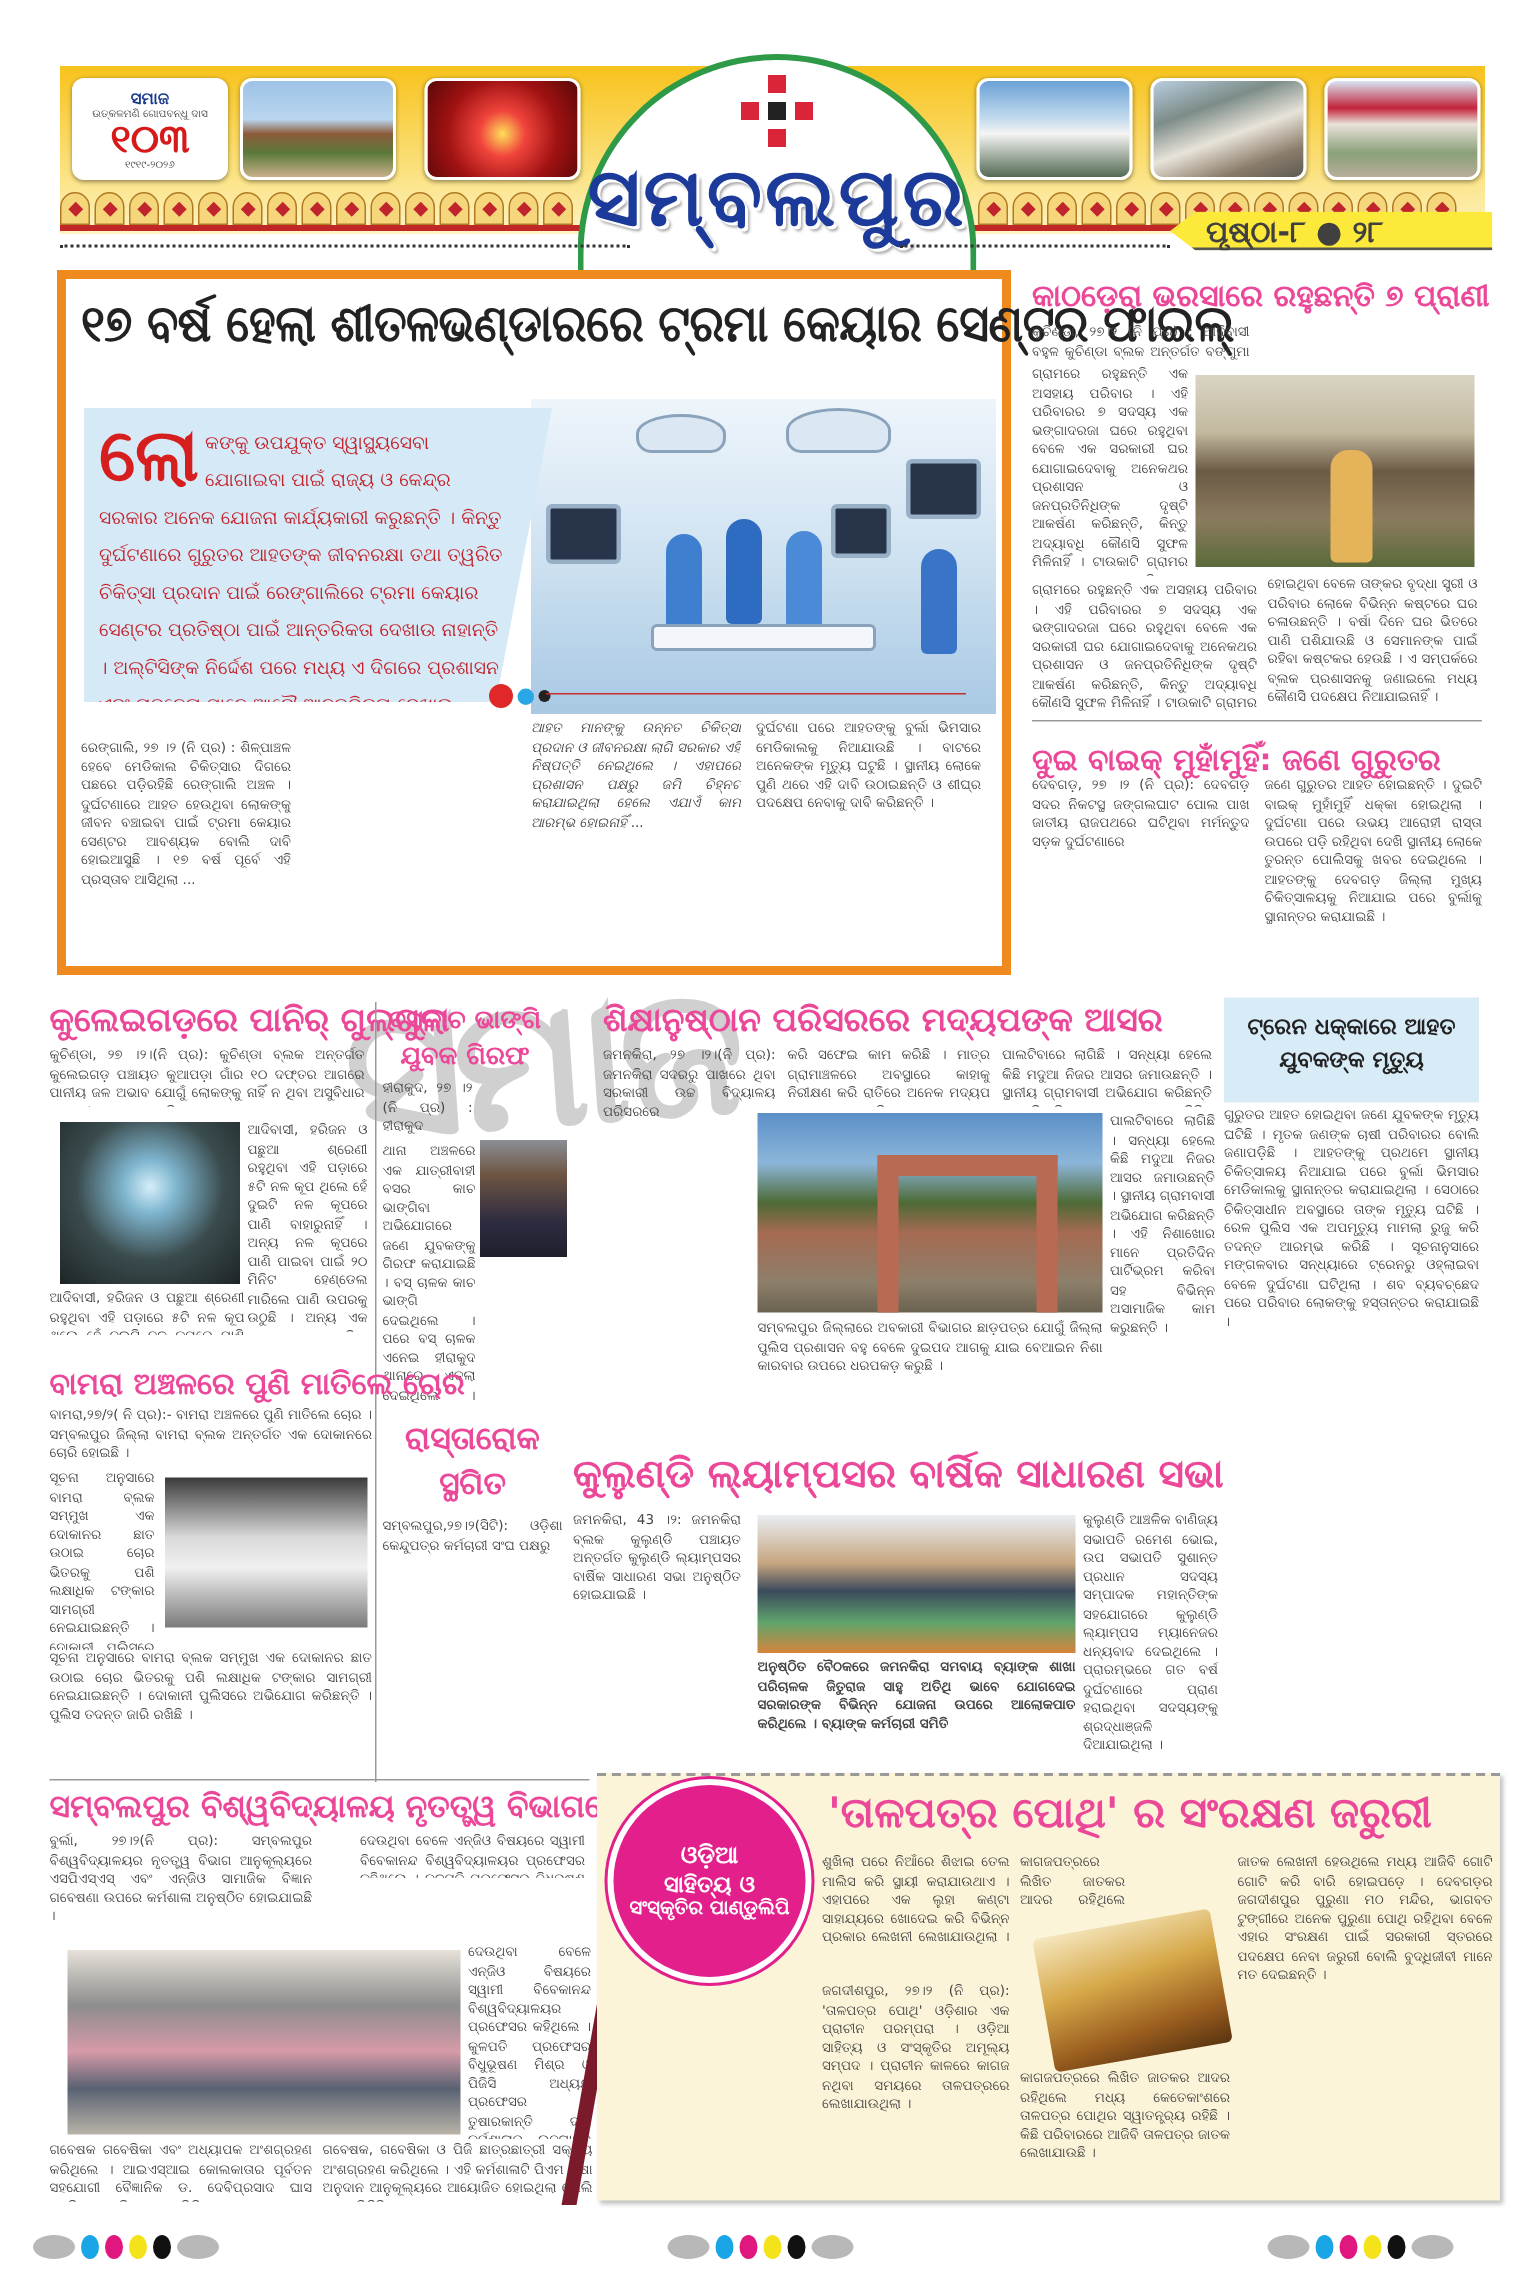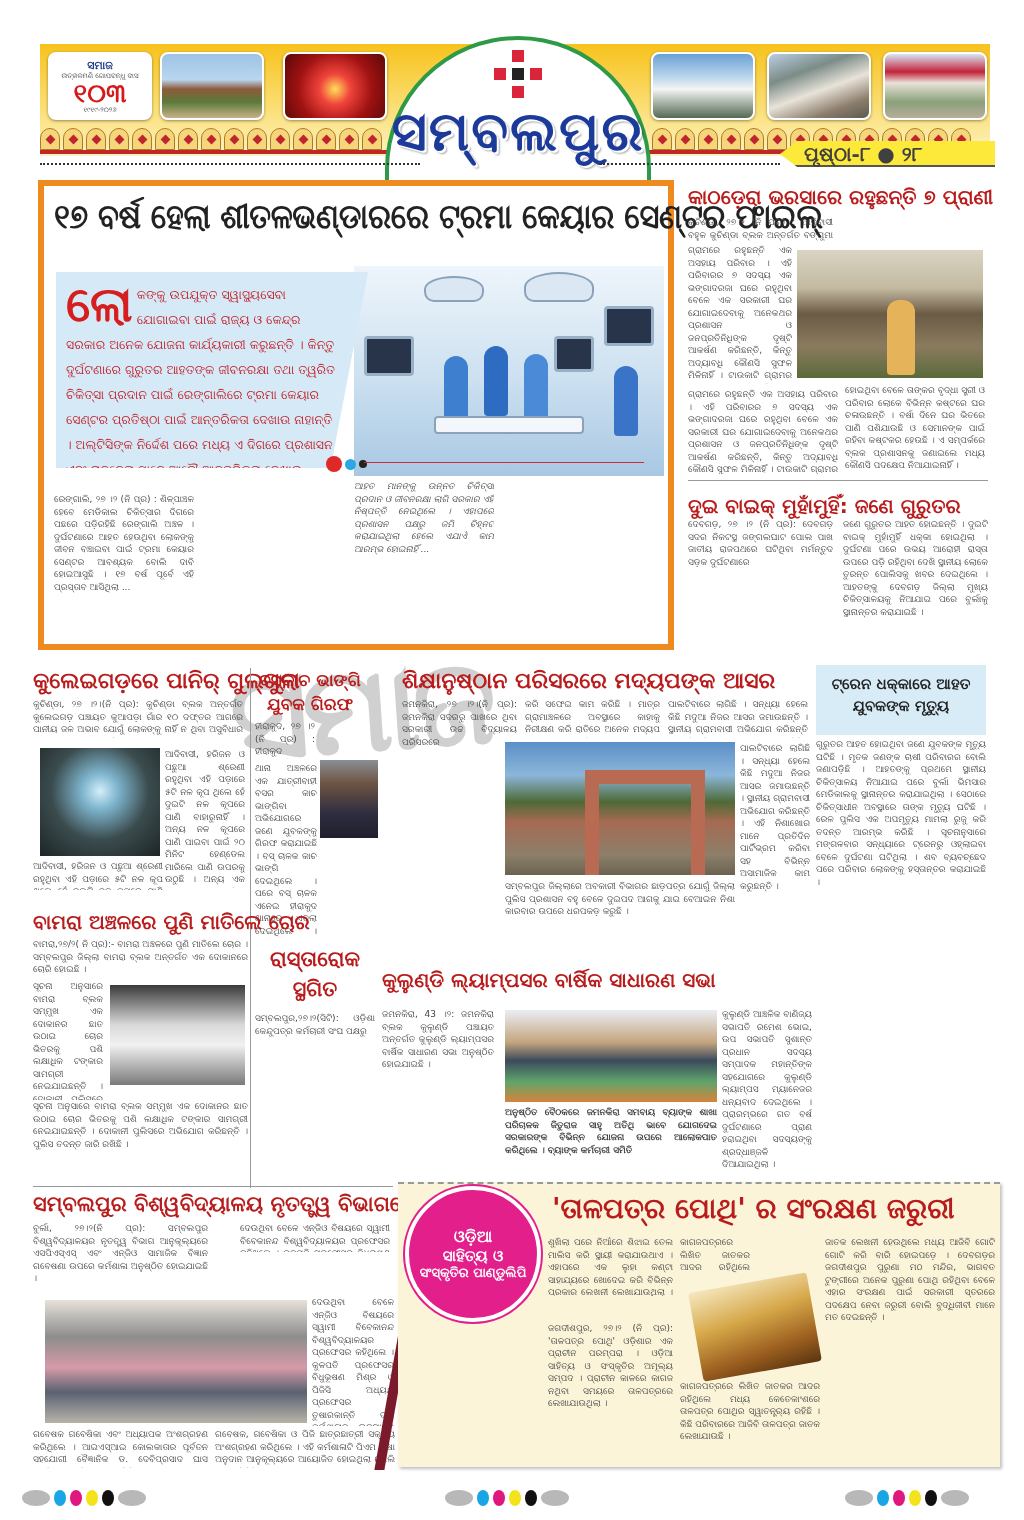--- a/index.html
+++ b/index.html
@@ -40,21 +40,21 @@
   .lamp { position: absolute; background: #dbe7f2; border: 2px solid #8aa3bb; border-radius: 50% 50% 10px 10px; }
   .monitor { position: absolute; background: #27344a; border: 3px solid #98b0c6; border-radius: 4px; }
   .figure { position: absolute; width: 24px; height: 70px; background: #3f7fd0; border-radius: 12px 12px 4px 4px; }
   .bed { position: absolute; left: 80px; top: 150px; width: 150px; height: 18px; background: #f3f7fb; border: 2px solid #8aa3bb; border-radius: 4px; }
   .deco-dots { position: absolute; left: 282px; top: 270px; display: flex; gap: 3px; align-items: center; }
   .deco-dots span { display: inline-block; border-radius: 50%; }
   .deco-line { position: absolute; left: 320px; top: 276px; width: 280px; height: 1px; background: #c83030; }
   .col-text { position: absolute; font-size: 9px; line-height: 12.5px; color: #444; text-align: justify; overflow: hidden; }
 
   
-  .h-side { position: absolute; font-weight: bold; color: #b91c1c; white-space: nowrap; }
+  .h-side { position: absolute; font-weight: bold; color: #ec4899; white-space: nowrap; }
   .photo { position: absolute; overflow: hidden; }
   .ph-house { background: linear-gradient(180deg,#d9d4c4 0%, #c2b99f 30%, #6b5a45 50%, #8b7b5e 75%, #5a6a3a 100%); }
   .ph-woman { position: absolute; left: 90px; top: 50px; width: 28px; height: 75px; background: #e5b35a; border-radius: 12px 12px 4px 4px; }
   .ph-pipe { background: radial-gradient(circle at 50% 40%, #d5eef9 0%, #7fb6cf 20%, #3b4c4e 55%, #1d2426 100%); }
   .ph-man { background: linear-gradient(180deg,#8a8f96 0%, #6e5442 30%, #2d2c40 70%, #1f1f2c 100%); }
   .ph-school { background: linear-gradient(180deg,#5b8fc7 0%, #8cb6da 25%, #4e6a36 45%, #a56a52 60%, #8d7f6a 85%, #6a6250 100%); }
   .gate-arch { position: absolute; left: 80px; top: 28px; width: 120px; height: 125px; border: 14px solid #b86b52; border-bottom: none; }
   .ph-window { background: linear-gradient(180deg,#3a3a3a 0%, #d9d9d9 40%, #f1f1f1 60%, #7a7a7a 100%); }
   .ph-meeting { background: linear-gradient(180deg,#e9eef3 0%, #c6a57f 35%, #3b4a5c 55%, #5fa46b 78%, #d7843b 100%); }
   .ph-group { background: linear-gradient(180deg,#e6e1d9 0%, #8d8d8d 30%, #d69aa8 55%, #596272 75%, #b9b3a8 100%); }
@@ -159,20 +159,21 @@
   </div>
   <div class="deco-dots">
     <span style="width:16px;height:16px;background:#e02828;"></span>
     <span style="width:11px;height:11px;background:#2aa8e6;"></span>
     <span style="width:8px;height:8px;background:#222;"></span>
   </div>
   <div class="deco-line"></div>
 
   <div class="col-text" style="left:10px;top:294px;width:140px;height:160px;margin-top:13px;">ରେଙ୍ଗାଲି, ୨୭ ।୨ (ନି ପ୍ର) : ଶିଳ୍ପାଞ୍ଚଳ ହେବେ ମେଡିକାଲ ଚିକିତ୍ସାର ଦିଗରେ ପଛରେ ପଡ଼ିରହିଛି ରେଙ୍ଗାଲି ଅଞ୍ଚଳ । ଦୁର୍ଘଟଣାରେ ଆହତ ହେଉଥିବା ଲୋକଙ୍କୁ ଜୀବନ ବଞ୍ଚାଇବା ପାଇଁ ଟ୍ରମା କେୟାର ସେଣ୍ଟର ଆବଶ୍ୟକ ବୋଲି ଦାବି ହୋଇଆସୁଛି । ୧୭ ବର୍ଷ ପୂର୍ବେ ଏହି ପ୍ରସ୍ତାବ ଆସିଥିଲା ...</div>
   <div class="col-text" style="left:310px;top:294px;width:140px;height:160px;font-style:italic;">ଆହତ ମାନଙ୍କୁ ଉନ୍ନତ ଚିକିତ୍ସା ପ୍ରଦାନ ଓ ଜୀବନରକ୍ଷା ଲାଗି ସରକାର ଏହି ନିଷ୍ପତ୍ତି ନେଇଥିଲେ । ଏହାପରେ ପ୍ରଶାସନ ପକ୍ଷରୁ ଜମି ଚିହ୍ନଟ କରାଯାଇଥିଲା ହେଲେ ଏଯାଏଁ କାମ ଆରମ୍ଭ ହୋଇନାହିଁ ...</div>
+  <div class="col-text" style="left:460px;top:294px;width:150px;height:160px;">ଦୁର୍ଘଟଣା ପରେ ଆହତଙ୍କୁ ବୁର୍ଲା ଭିମସାର ମେଡିକାଲକୁ ନିଆଯାଉଛି । ବାଟରେ ଅନେକଙ୍କ ମୃତ୍ୟୁ ଘଟୁଛି । ସ୍ଥାନୀୟ ଲୋକେ ପୁଣି ଥରେ ଏହି ଦାବି ଉଠାଇଛନ୍ତି ଓ ଶୀଘ୍ର ପଦକ୍ଷେପ ନେବାକୁ ଦାବି କରିଛନ୍ତି ।</div>
 </div>
 
 <div class="h-side" style="left:688px;top:185px;font-size:20px;">କାଠଡ଼େରା ଭରସାରେ ରହୁଛନ୍ତି ୭ ପ୍ରାଣୀ</div>
 <div class="col-text" style="left:688px;top:216px;width:145px;height:26px;">କୁଚିଣ୍ଡା, ୨୭।୨ (ନି ପ୍ର) : ଆଦିବାସୀ ବହୁଳ କୁଚିଣ୍ଡା ବ୍ଲକ ଅନ୍ତର୍ଗତ ବଙ୍ଗୁମା ପଞ୍ଚାୟତର ଟାଉକାଟି</div>
 <div class="col-text" style="left:688px;top:244px;width:104px;height:140px;">ଗ୍ରାମରେ ରହୁଛନ୍ତି ଏକ ଅସହାୟ ପରିବାର । ଏହି ପରିବାରର ୭ ସଦସ୍ୟ ଏକ ଭଙ୍ଗାଦରଜା ଘରେ ରହୁଥିବା ବେଳେ ଏକ ସରକାରୀ ଘର ଯୋଗାଇଦେବାକୁ ଅନେକଥର ପ୍ରଶାସନ ଓ ଜନପ୍ରତିନିଧିଙ୍କ ଦୃଷ୍ଟି ଆକର୍ଷଣ କରିଛନ୍ତି, କିନ୍ତୁ ଅଦ୍ୟାବଧି କୌଣସି ସୁଫଳ ମିଳିନାହିଁ । ଟାଉକାଟି ଗ୍ରାମର ଭୁତୁକୁ ପ୍ରଧାନଙ୍କ ପରିବାରର ୭ ସଦସ୍ୟ ଶ୍ରମିକ ଭାବେ କାମକରି ଚଳୁଛନ୍ତି ।</div>
 <div class="photo ph-house" style="left:797px;top:250px;width:186px;height:128px;">
     <div class="ph-woman"></div>
   </div>
 <div class="col-text" style="left:845px;top:384px;width:140px;height:90px;">ହୋଇଥିବା ବେଳେ ତାଙ୍କର ବୃଦ୍ଧା ସ୍ତ୍ରୀ ଓ ପରିବାର ଲୋକେ ବିଭିନ୍ନ କଷ୍ଟରେ ଘର ଚଳାଉଛନ୍ତି । ବର୍ଷା ଦିନେ ଘର ଭିତରେ ପାଣି ପଶିଯାଉଛି ଓ ସେମାନଙ୍କ ପାଇଁ ରହିବା କଷ୍ଟକର ହେଉଛି । ଏ ସମ୍ପର୍କରେ ବ୍ଲକ ପ୍ରଶାସନକୁ ଜଣାଇଲେ ମଧ୍ୟ କୌଣସି ପଦକ୍ଷେପ ନିଆଯାଇନାହିଁ ।</div>
 <div class="col-text" style="left:688px;top:388px;width:150px;height:86px;">ଗ୍ରାମରେ ରହୁଛନ୍ତି ଏକ ଅସହାୟ ପରିବାର । ଏହି ପରିବାରର ୭ ସଦସ୍ୟ ଏକ ଭଙ୍ଗାଦରଜା ଘରେ ରହୁଥିବା ବେଳେ ଏକ ସରକାରୀ ଘର ଯୋଗାଇଦେବାକୁ ଅନେକଥର ପ୍ରଶାସନ ଓ ଜନପ୍ରତିନିଧିଙ୍କ ଦୃଷ୍ଟି ଆକର୍ଷଣ କରିଛନ୍ତି, କିନ୍ତୁ ଅଦ୍ୟାବଧି କୌଣସି ସୁଫଳ ମିଳିନାହିଁ । ଟାଉକାଟି ଗ୍ରାମର ଭୁତୁକୁ ପ୍ରଧାନଙ୍କ ପରିବାରର ୭ ସଦସ୍ୟ ଶ୍ରମିକ ଭାବେ କାମକରି ଚଳୁଛନ୍ତି ।</div>
@@ -213,21 +214,21 @@
 
 <div class="h-side" style="left:33px;top:910px;font-size:20px;">ବାମରା ଅଞ୍ଚଳରେ ପୁଣି ମାତିଲେ ଚୋର</div>
 <div class="col-text" style="left:33px;top:938px;width:215px;height:40px;">ବାମରା,୨୭/୨( ନି ପ୍ର):- ବାମରା ଅଞ୍ଚଳରେ ପୁଣି ମାତିଲେ ଚୋର । ସମ୍ବଲପୁର ଜିଲ୍ଲା ବାମରା ବ୍ଲକ ଅନ୍ତର୍ଗତ ଏକ ଦୋକାନରେ ଚୋରି ହୋଇଛି ।</div>
 <div class="col-text" style="left:33px;top:980px;width:70px;height:120px;">ସୂଚନା ଅନୁସାରେ ବାମରା ବ୍ଲକ ସମ୍ମୁଖ ଏକ ଦୋକାନର ଛାତ ଉଠାଇ ଚୋର ଭିତରକୁ ପଶି ଲକ୍ଷାଧିକ ଟଙ୍କାର ସାମଗ୍ରୀ ନେଇଯାଇଛନ୍ତି । ଦୋକାନୀ ପୁଲିସରେ ଅଭିଯୋଗ କରିଛନ୍ତି । ପୁଲିସ ତଦନ୍ତ ଜାରି ରଖିଛି ।</div>
 <div class="photo ph-window" style="left:110px;top:985px;width:135px;height:100px;"></div>
 <div class="col-text" style="left:33px;top:1100px;width:215px;height:80px;">ସୂଚନା ଅନୁସାରେ ବାମରା ବ୍ଲକ ସମ୍ମୁଖ ଏକ ଦୋକାନର ଛାତ ଉଠାଇ ଚୋର ଭିତରକୁ ପଶି ଲକ୍ଷାଧିକ ଟଙ୍କାର ସାମଗ୍ରୀ ନେଇଯାଇଛନ୍ତି । ଦୋକାନୀ ପୁଲିସରେ ଅଭିଯୋଗ କରିଛନ୍ତି । ପୁଲିସ ତଦନ୍ତ ଜାରି ରଖିଛି ।</div>
 
 <div class="h-side" style="left:255px;top:944px;font-size:21px;line-height:30px;width:120px;white-space:normal;text-align:center;">ରାସ୍ତାରୋକ ସ୍ଥଗିତ</div>
 <div class="col-text" style="left:255px;top:1012px;width:120px;height:170px;">ସମ୍ବଲପୁର,୨୭।୨(ସିଟି): ଓଡ଼ିଶା କେନ୍ଦୁପତ୍ର କର୍ମଚାରୀ ସଂଘ ପକ୍ଷରୁ</div>
 
-<div class="h-side" style="left:382px;top:968px;font-size:20px;">କୁଲୁଣ୍ଡି ଲ୍ୟାମ୍ପସର ବାର୍ଷିକ ସାଧାରଣ ସଭା</div>
+<div class="h-side" style="left:382px;top:968px;font-size:26px;">କୁଲୁଣ୍ଡି ଲ୍ୟାମ୍ପସର ବାର୍ଷିକ ସାଧାରଣ ସଭା</div>
 <div class="col-text" style="left:382px;top:1008px;width:112px;height:170px;">ଜମନକିରା, 43 ।୨: ଜମନକିରା ବ୍ଲକ କୁଲୁଣ୍ଡି ପଞ୍ଚାୟତ ଅନ୍ତର୍ଗତ କୁଲୁଣ୍ଡି ଲ୍ୟାମ୍ପସର ବାର୍ଷିକ ସାଧାରଣ ସଭା ଅନୁଷ୍ଠିତ ହୋଇଯାଇଛି ।</div>
 <div class="photo ph-meeting" style="left:505px;top:1010px;width:212px;height:92px;"></div>
 <div class="col-text" style="left:505px;top:1106px;width:212px;height:72px;font-weight:bold;">ଅନୁଷ୍ଠିତ ବୈଠକରେ ଜମନକିରା ସମବାୟ ବ୍ୟାଙ୍କ ଶାଖା ପରିଚାଳକ ଜିତୁରାଜ ସାହୁ ଅତିଥି ଭାବେ ଯୋଗଦେଇ ସରକାରଙ୍କ ବିଭିନ୍ନ ଯୋଜନା ଉପରେ ଆଲୋକପାତ କରିଥିଲେ । ବ୍ୟାଙ୍କ କର୍ମଚାରୀ ସମିତି</div>
 <div class="col-text" style="left:722px;top:1008px;width:90px;height:170px;">କୁଲୁଣ୍ଡି ଆଞ୍ଚଳିକ ବାଣିଜ୍ୟ ସଭାପତି ରମେଶ ଭୋଇ, ଉପ ସଭାପତି ସୁଶାନ୍ତ ପ୍ରଧାନ ସଦସ୍ୟ ସମ୍ପାଦକ ମହାନ୍ତିଙ୍କ ସହଯୋଗରେ କୁଲୁଣ୍ଡି ଲ୍ୟାମ୍ପସ ମ୍ୟାନେଜର ଧନ୍ୟବାଦ ଦେଇଥିଲେ । ପ୍ରାରମ୍ଭରେ ଗତ ବର୍ଷ ଦୁର୍ଘଟଣାରେ ପ୍ରାଣ ହରାଇଥିବା ସଦସ୍ୟଙ୍କୁ ଶ୍ରଦ୍ଧାଞ୍ଜଳି ଦିଆଯାଇଥିଲା ।</div>
 
 <div class="divider-h" style="left:33px;top:1186px;width:360px;"></div>
 
 <div class="h-side" style="left:33px;top:1192px;font-size:21px;">ସମ୍ବଲପୁର ବିଶ୍ୱବିଦ୍ୟାଳୟ ନୃତତ୍ତ୍ୱ ବିଭାଗରେ କର୍ମଶାଳା</div>
 <div class="col-text" style="left:33px;top:1222px;width:175px;height:60px;">ବୁର୍ଲା, ୨୭।୨(ନି ପ୍ର): ସମ୍ବଲପୁର ବିଶ୍ୱବିଦ୍ୟାଳୟର ନୃତତ୍ତ୍ୱ ବିଭାଗ ଆନୁକୂଲ୍ୟରେ ଏସପିଏସ୍‌ଏସ୍ ଏବଂ ଏନ୍‌ଜିଓ ସାମାଜିକ ବିଜ୍ଞାନ ଗବେଷଣା ଉପରେ କର୍ମଶାଳା ଅନୁଷ୍ଠିତ ହୋଇଯାଇଛି ।</div>
 <div class="col-text" style="left:240px;top:1222px;width:150px;height:30px;">ଦେଉଥିବା ବେଳେ ଏନ୍‌ଜିଓ ବିଷୟରେ ସ୍ୱାମୀ ବିବେକାନନ୍ଦ ବିଶ୍ୱବିଦ୍ୟାଳୟର ପ୍ରଫେସର କହିଥିଲେ । କୁଳପତି ପ୍ରଫେସର ବିଧୁଭୂଷଣ ମିଶ୍ର ଓ ପିଜିସି ଅଧ୍ୟକ୍ଷ ପ୍ରଫେସର ତୁଷାରକାନ୍ତି ଦାସ କର୍ମଶାଳାର ଉଦ୍‌ଘାଟନ କରିଥିଲେ । ବିଭାଗୀୟ ମୁଖ୍ୟ ଡ. ଭାରତୀ କର, ପ୍ରଫେସର ଅରୁଣ ଆଚାର୍ଯ୍ୟ, ଡ. ପରମାଣିକ, ଡ. ମାରିଆ ଟେକେଟ ଏବଂ ଡ. ଅର୍ପିତା କାର୍ଯ୍ୟକ୍ରମ ପରିଚାଳନା କରିଥିଲେ ।</div>

